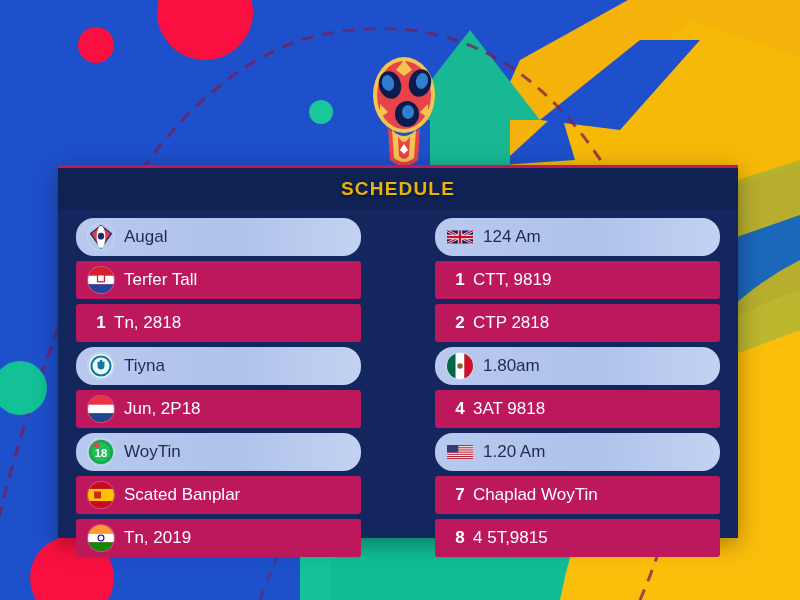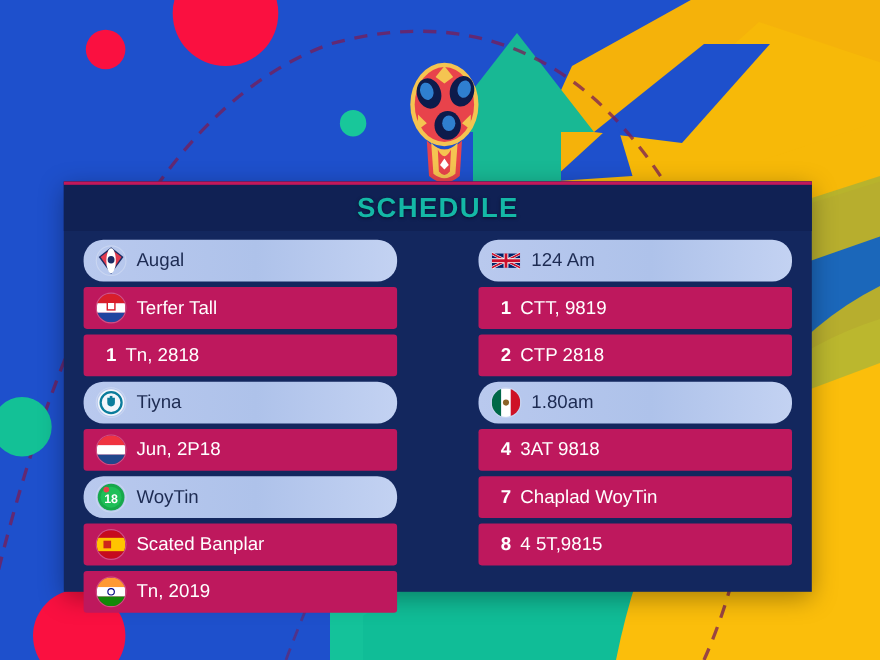--- a/index.html
+++ b/index.html
@@ -31,22 +31,22 @@
   #panel-header {
     position: relative;
     height: 42px;
     background: #102154;
     border-top: 3px solid #c2185b;
     display: flex;
     align-items: center;
     justify-content: center;
   }
   #panel-title {
-    color: #14b8a6;
-    font-size: 25px;
+    color: #eab308;
+    font-size: 19px;
     font-weight: bold;
     letter-spacing: 1.2px;
     text-shadow: 0 1px 3px rgba(0,0,0,.5);
   }
 
   #columns {
     display: flex;
     padding: 8px 18px 10px 18px;
     gap: 74px;
   }
@@ -280,20 +280,38 @@
                 <rect x="20" width="10" height="30" fill="#ce1126"></rect>
                 <circle cx="15" cy="15" r="3.2" fill="#8a6228"></circle>
               </svg>
             </span>
             <span class="row-label">1.80am</span>
           </div>
           <div class="row dark">
             <span class="rank">4</span>
             <span class="row-label">3AT 9818</span>
           </div>
+          <div class="row hl">
+            <span class="flag rect">
+              <svg viewBox="0 0 60 32">
+                <rect width="60" height="32" fill="#fff"></rect>
+                <g fill="#B22234">
+                  <rect y="0" width="60" height="2.5"></rect>
+                  <rect y="5" width="60" height="2.5"></rect>
+                  <rect y="10" width="60" height="2.5"></rect>
+                  <rect y="15" width="60" height="2.5"></rect>
+                  <rect y="20" width="60" height="2.5"></rect>
+                  <rect y="25" width="60" height="2.5"></rect>
+                  <rect y="29.5" width="60" height="2.5"></rect>
+                </g>
+                <rect width="26" height="17" fill="#3C3B6E"></rect>
+              </svg>
+            </span>
+            <span class="row-label">1.20 Am</span>
+          </div>
           <div class="row dark">
             <span class="rank">7</span>
             <span class="row-label">Chaplad WoyTin</span>
           </div>
           <div class="row dark">
             <span class="rank">8</span>
             <span class="row-label">4 5T,9815</span>
           </div>
         </div>
 

